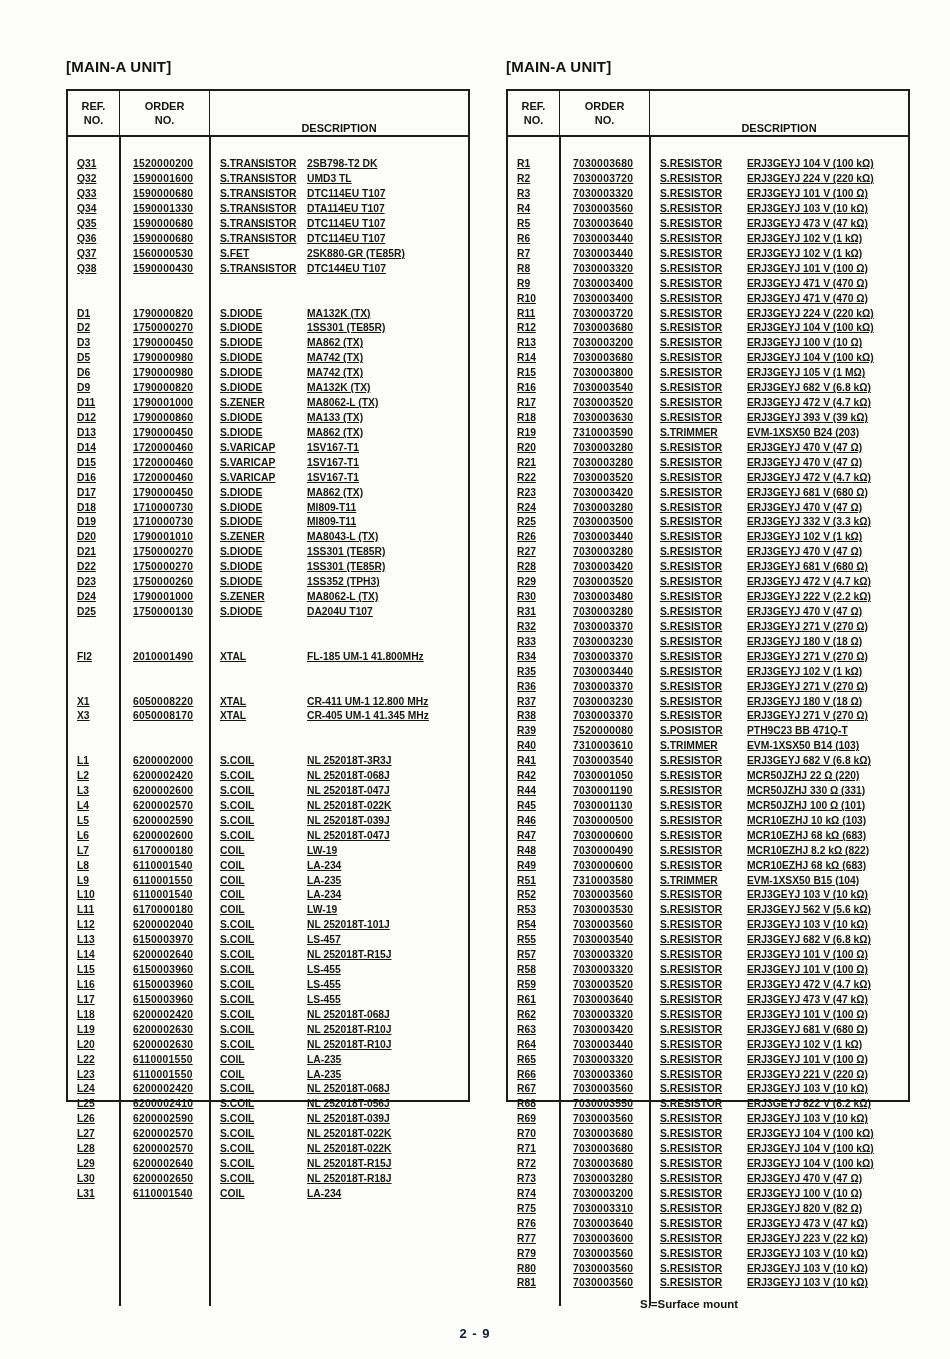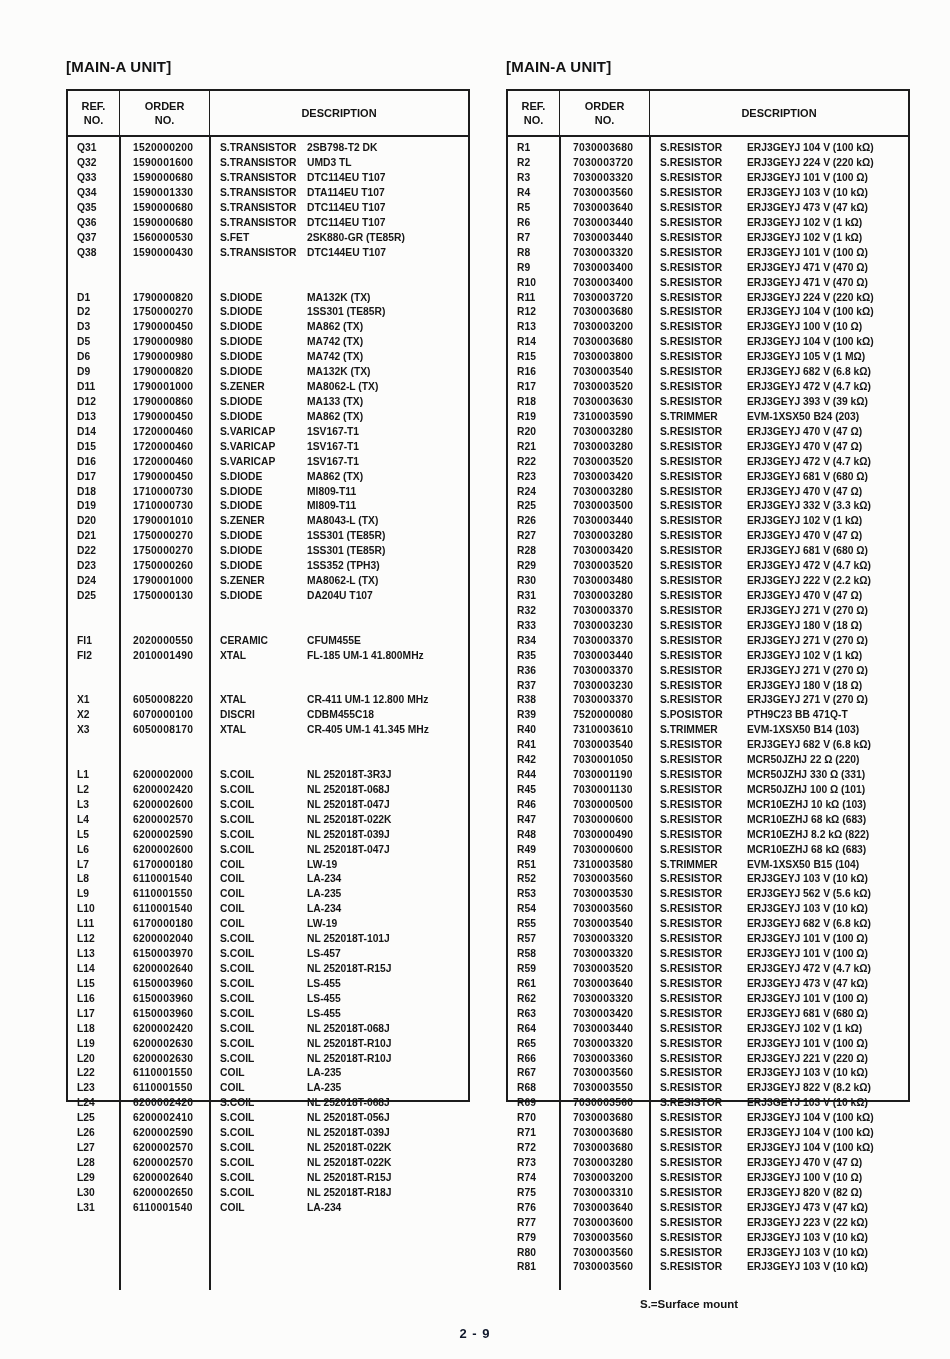--- a/index.html
+++ b/index.html
@@ -31,25 +31,26 @@
     grid-template-columns:52px 90px 1fr;
     height:44px;
     border-bottom:2.5px solid #1c1c1c;
   }
   .th{
     display:flex;flex-direction:column;align-items:center;justify-content:center;
     font-size:11px;font-weight:bold;line-height:1.3;
     border-right:1.8px solid #1c1c1c;
     color:#131313;
   }
-  .th.desc{border-right:none;}
+  .th.desc{border-right:none;justify-content:flex-end;}
   .tbody{
     position:relative;
     height:1149px;
-    padding-top:4px;
+    padding-top:20px;
+    text-decoration:underline;
   }
   
   .tbody::before,.tbody::after{
     content:"";position:absolute;top:-2px;bottom:0;width:1.8px;background:#1c1c1c;
   }
   .tbody::before{left:51px;}
   .tbody::after{left:141px;}
   .trow{
     display:grid;
     grid-template-columns:52px 90px 97px 1fr;
@@ -303,26 +304,20 @@
           <span class="c typ"></span>
           <span class="c prt"></span>
         </div>
         <div class="trow">
           <span class="c ref"></span>
           <span class="c ord"></span>
           <span class="c typ"></span>
           <span class="c prt"></span>
         </div>
         <div class="trow">
-          <span class="c ref">FI1</span>
-          <span class="c ord">2020000550</span>
-          <span class="c typ">CERAMIC</span>
-          <span class="c prt">CFUM455E</span>
-        </div>
-        <div class="trow">
           <span class="c ref">FI2</span>
           <span class="c ord">2010001490</span>
           <span class="c typ">XTAL</span>
           <span class="c prt">FL-185  UM-1  41.800MHz</span>
         </div>
         <div class="trow">
           <span class="c ref"></span>
           <span class="c ord"></span>
           <span class="c typ"></span>
           <span class="c prt"></span>
@@ -331,26 +326,20 @@
           <span class="c ref"></span>
           <span class="c ord"></span>
           <span class="c typ"></span>
           <span class="c prt"></span>
         </div>
         <div class="trow">
           <span class="c ref">X1</span>
           <span class="c ord">6050008220</span>
           <span class="c typ">XTAL</span>
           <span class="c prt">CR-411  UM-1  12.800 MHz</span>
-        </div>
-        <div class="trow">
-          <span class="c ref">X2</span>
-          <span class="c ord">6070000100</span>
-          <span class="c typ">DISCRI</span>
-          <span class="c prt">CDBM455C18</span>
         </div>
         <div class="trow">
           <span class="c ref">X3</span>
           <span class="c ord">6050008170</span>
           <span class="c typ">XTAL</span>
           <span class="c prt">CR-405  UM-1  41.345 MHz</span>
         </div>
         <div class="trow">
           <span class="c ref"></span>
           <span class="c ord"></span>

